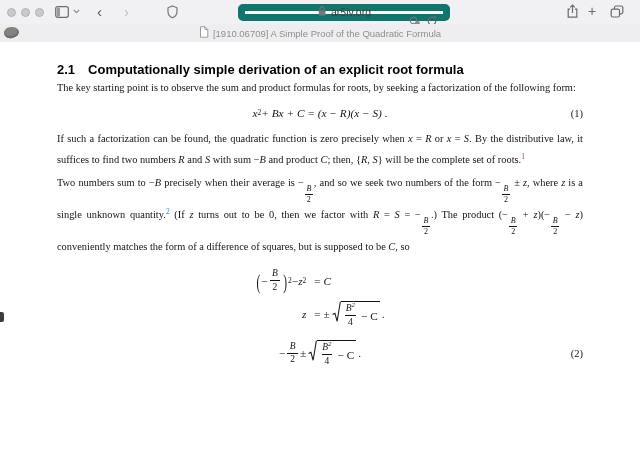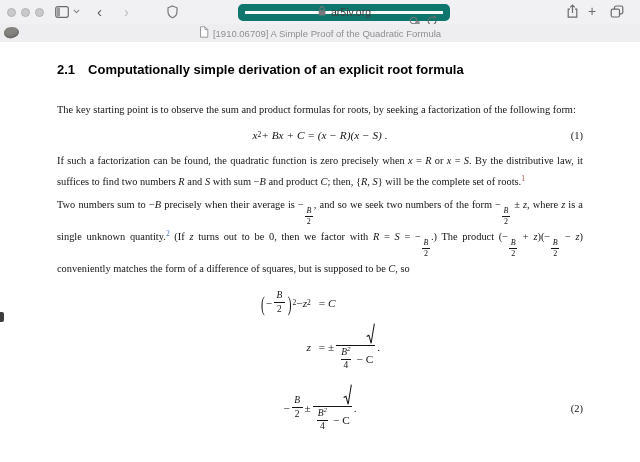--- a/index.html
+++ b/index.html
@@ -29,42 +29,42 @@
   .tab-title{font-family:"Liberation Sans",sans-serif;font-size:9.5px;color:#8f8e90;}
 
   
   .page{position:absolute;top:42px;left:0;right:0;bottom:0;background:#ffffff;
       padding:5px 57px 0 57px;color:#141414;font-size:10.4px;}
   .edge-artifact{position:absolute;left:0;top:270px;width:4px;height:10px;background:#3d3d3d;
       border-radius:0 2px 2px 0;}
   p.body{margin:0;text-align:justify;line-height:21px;}
   .oneline{white-space:nowrap;text-align:left;}
   h3.sec{font-family:"Liberation Sans",sans-serif;font-weight:bold;font-size:13px;
-      color:#000;margin:15px 0 22px 0;letter-spacing:0;}
+      color:#000;margin:15px 0 0 0;letter-spacing:0;}
   h3.sec .secnum{margin-right:13px;}
   .mi{font-style:italic;}
   sup{font-size:7.5px;line-height:0;}
   sup.fnref{font-style:normal;cursor:pointer;}
 
   
   .eqrow{position:relative;margin:9px 0;display:flex;justify-content:center;align-items:center;
       font-size:11.3px;}
   .eqnum{position:absolute;right:0px;top:50%;transform:translateY(-50%);font-size:10.5px;
       font-style:normal;color:#141414;}
   .ifrac{display:inline-flex;flex-direction:column;align-items:center;vertical-align:-5px;
       line-height:1;font-size:8px;margin:0 1px;}
   .ifrac .fnum{font-style:italic;padding:0 1px 1px 1px;}
   .ifrac .fden{border-top:0.8px solid #141414;padding:1px 2px 0 2px;}
   .dfrac{display:inline-flex;flex-direction:column;align-items:center;vertical-align:middle;
       line-height:1;font-size:9.5px;margin:0 2px;}
   .dfrac .fnum{font-style:italic;padding:0 2px 1.5px 2px;}
   .dfrac .fden{border-top:1px solid #141414;padding:1.5px 3px 0 3px;font-style:normal;}
   .dfrac .fnum sup{font-size:7px;}
   .bigp{display:inline-block;transform:scaleY(1.9);margin:0 1px;font-style:normal;}
-  .rad{display:inline-flex;align-items:flex-end;margin-left:2px;flex-direction:column;}
+  .rad{display:inline-flex;align-items:flex-start;margin-left:2px;}
   .radhook{width:9px;height:auto;}
   .radicand{border-top:1.2px solid #141414;display:inline-flex;align-items:center;
       padding:2px 2px 0 1px;}
   .align-grid{display:grid;grid-template-columns:auto auto;justify-content:center;
       column-gap:8px;row-gap:9px;align-items:center;font-size:11.3px;margin:12px 0;}
   .al{justify-self:end;display:inline-flex;align-items:center;}
   .ar{justify-self:start;display:inline-flex;align-items:center;}
   .tail{margin-left:2px;}
 </style>
 </head>

